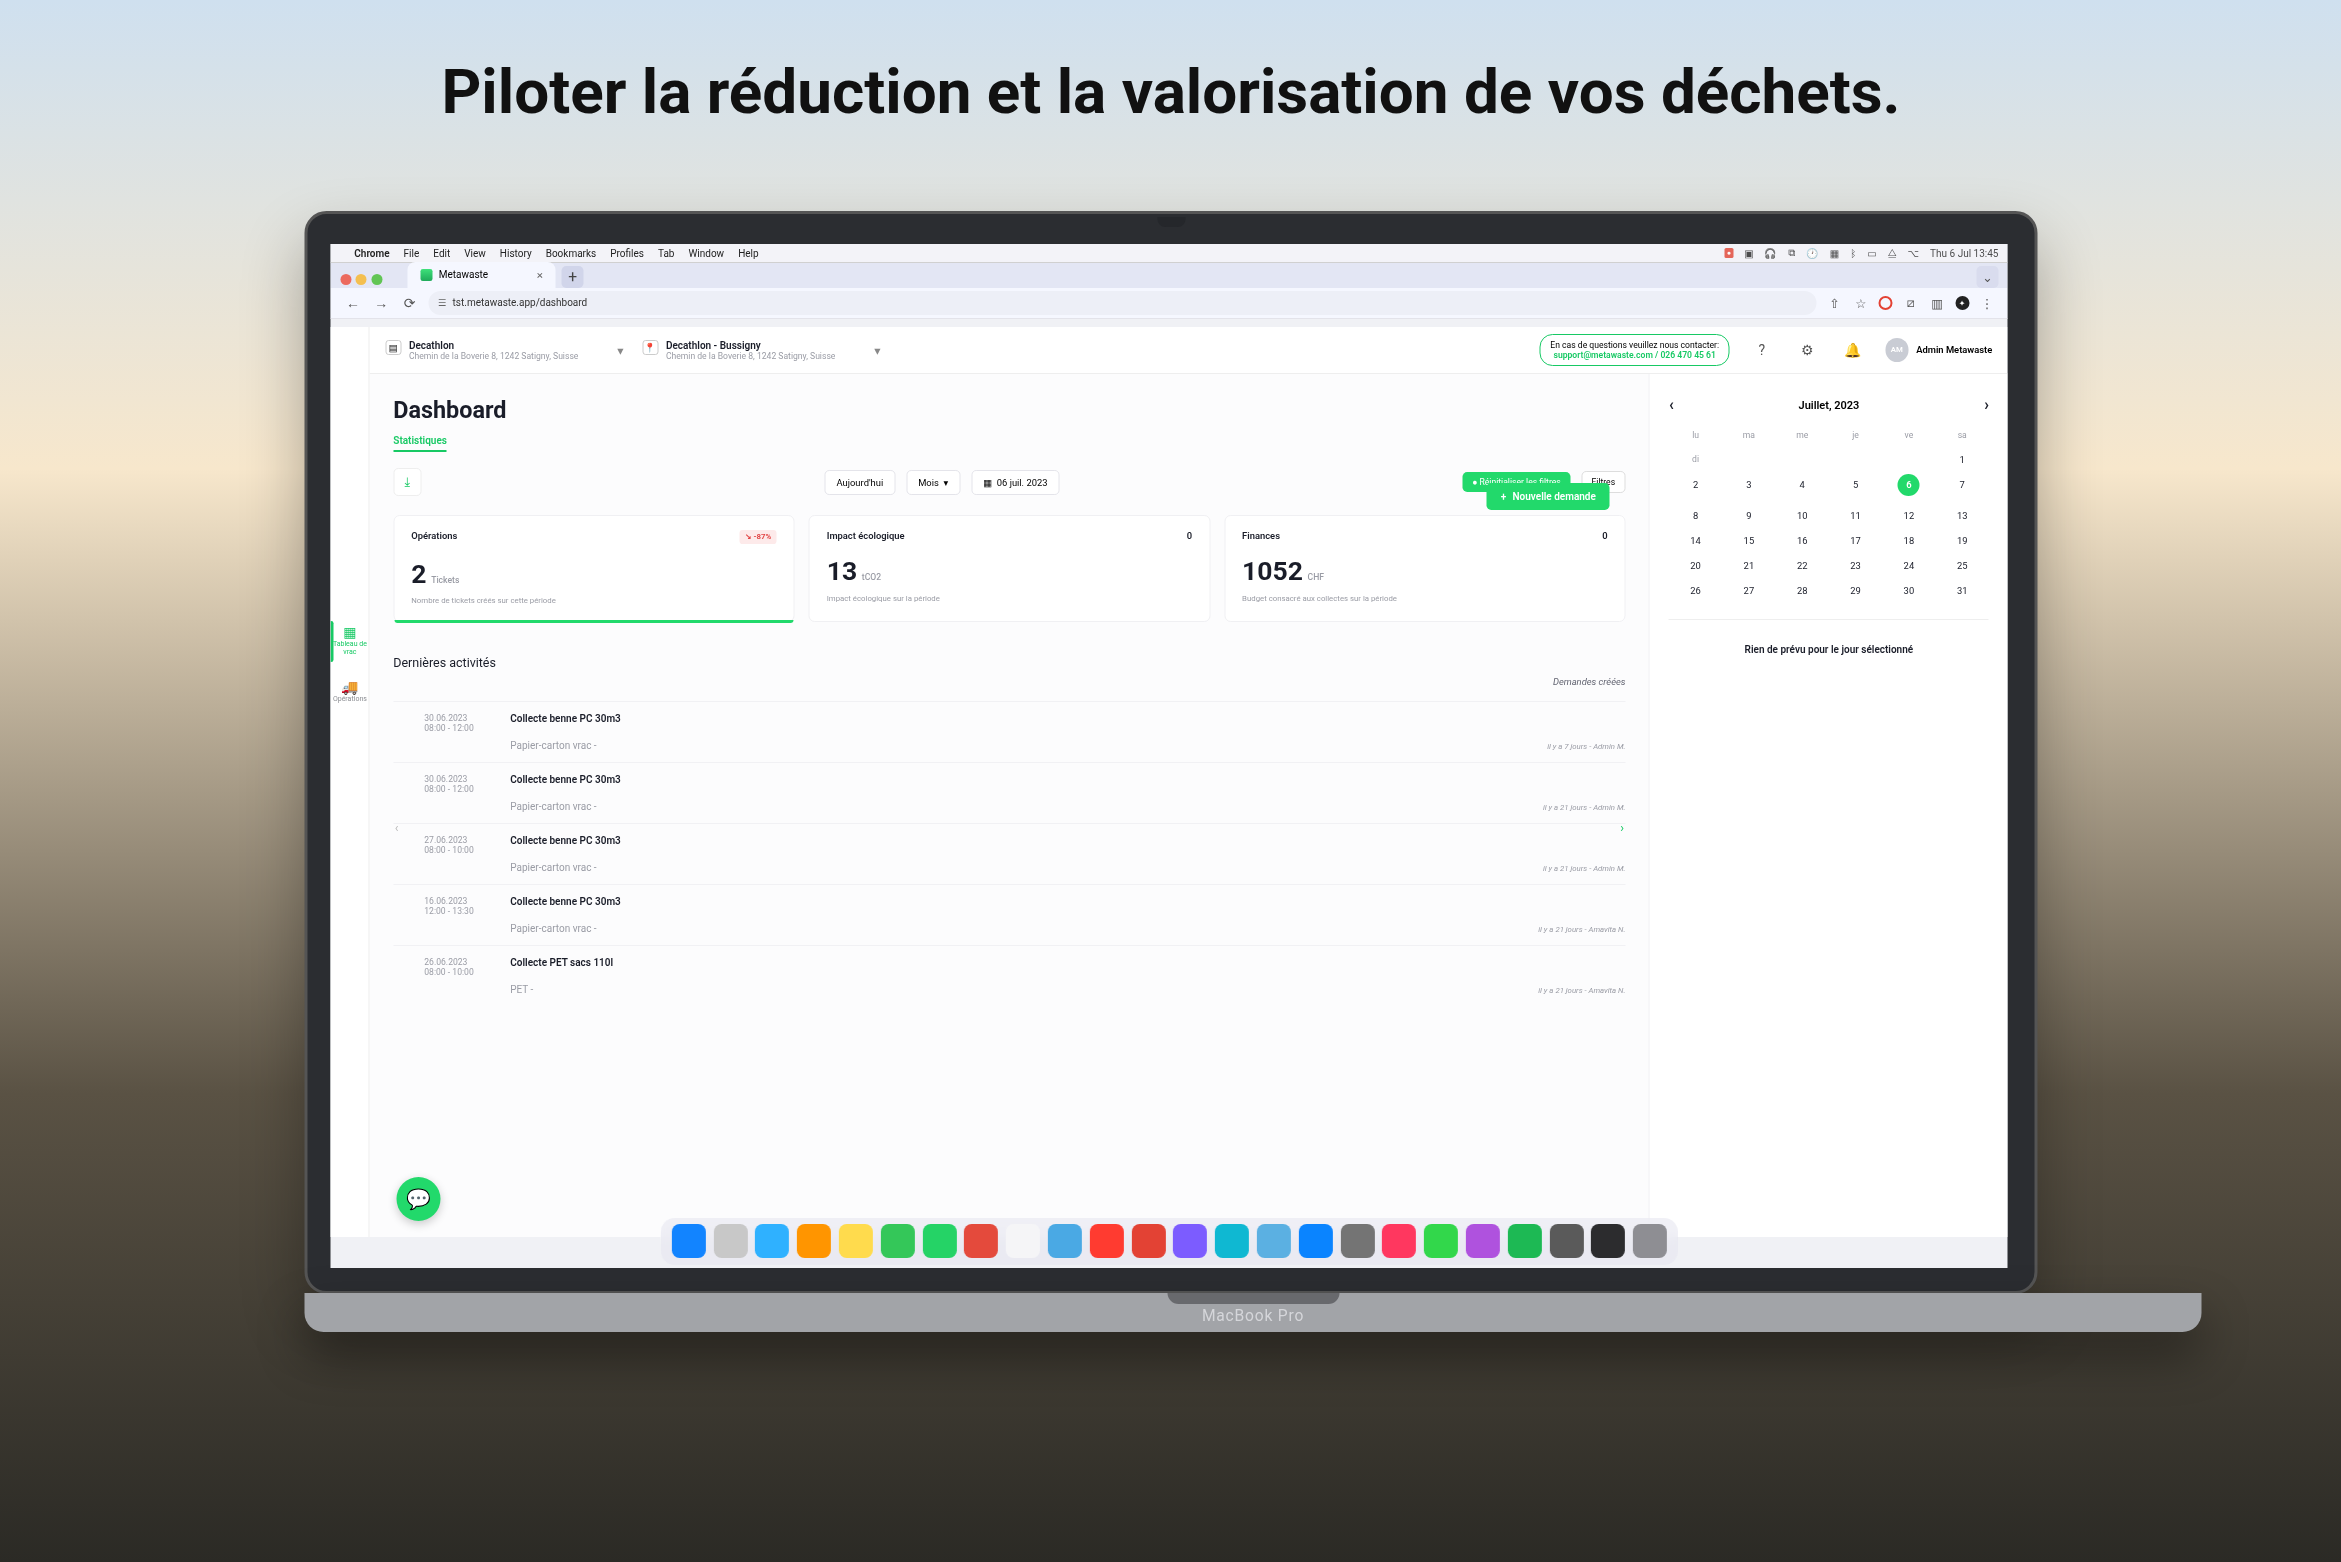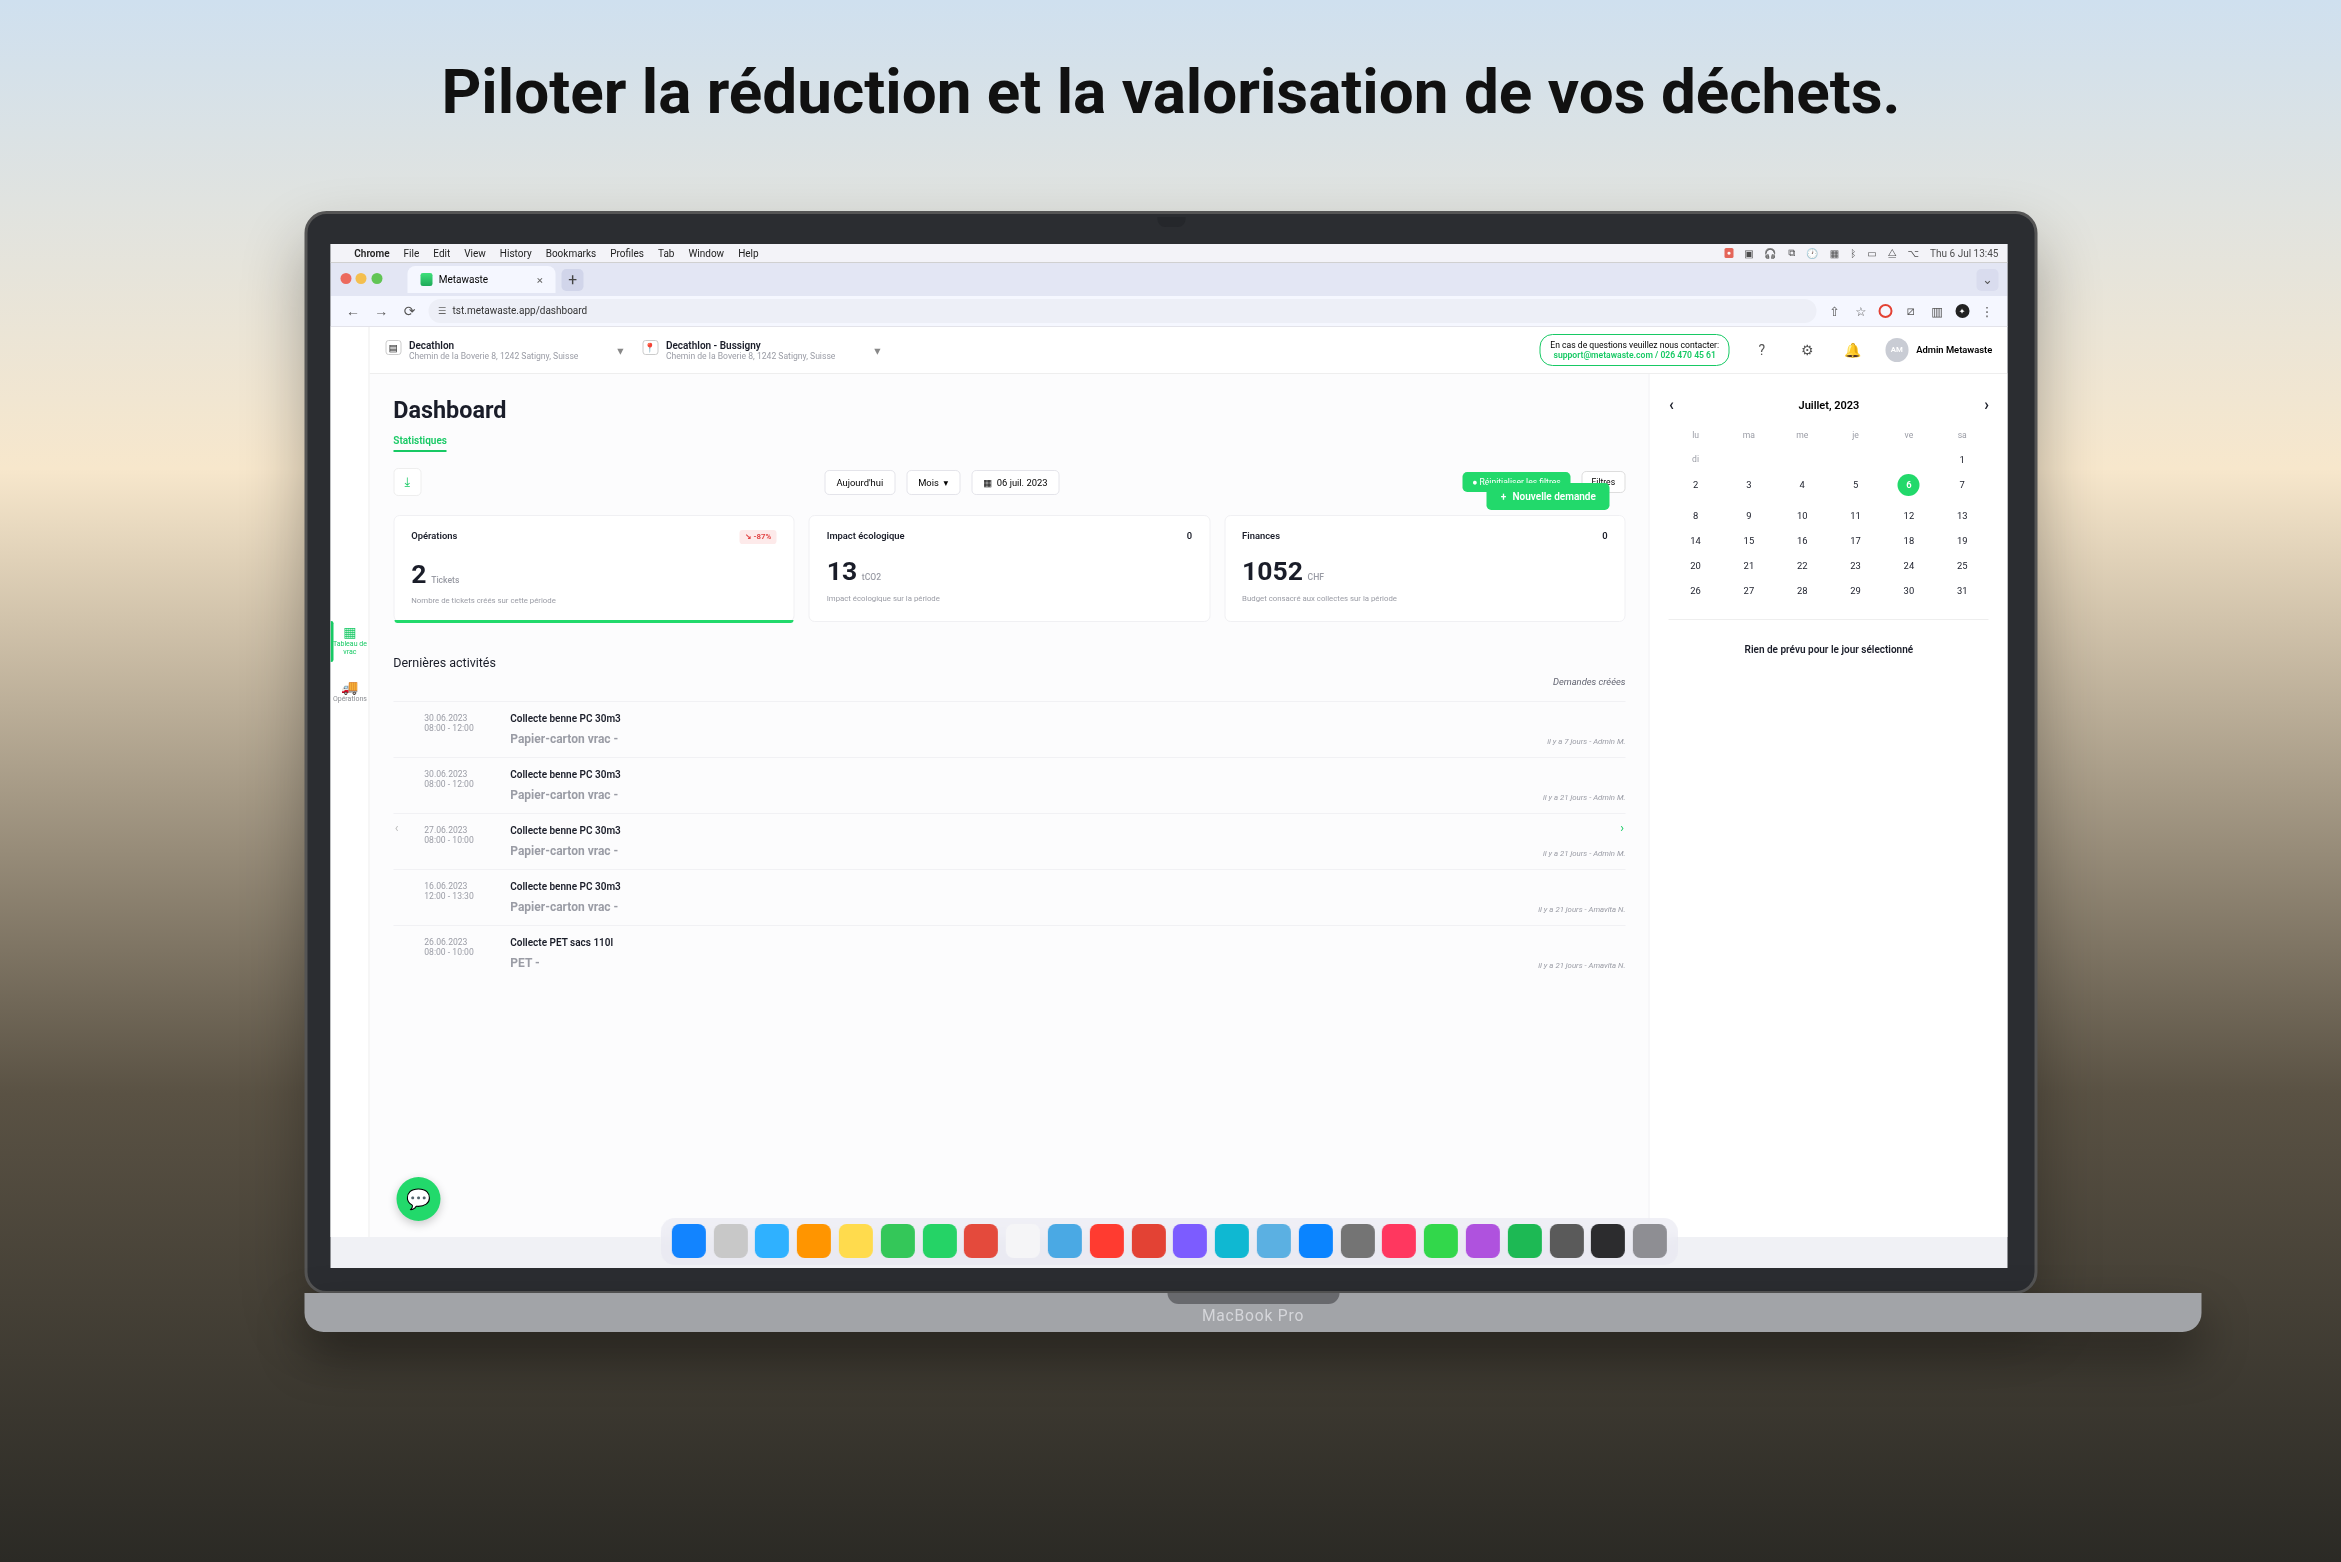--- a/index.html
+++ b/index.html
@@ -15,21 +15,21 @@
   
   .menubar { height: 19px; background: #f3f3f8; display: flex; align-items: center; font-size: 10px; color: #222; padding: 0 9.4px; gap: 14px; border-bottom: 0.8px solid #d0d0d0; }
   .menubar .apple { font-size: 11.7px; }
   .menubar .app { font-weight: 600; }
   .menubar .spacer { flex: 1; }
   .menubar .right { display: flex; gap: 11px; align-items: center; font-size: 10px; }
   .menubar .right span { opacity: .8; }
   .menubar .right .rec { background: #e14333; color: #fff; padding: 0.8px 2.3px; border-radius: 1.6px; font-size: 7px; }
 
   
-  .tabs { background: #e3e6f4; height: 33px; display: flex; align-items: center; padding: 0 9.4px; gap: 6.2px; }
+  .tabs { background: #e3e6f4; height: 25px; display: flex; align-items: flex-end; padding: 0 9.4px; gap: 6.2px; }
   .tabs .buttons .c { display: inline-block; width: 11px; height: 11px; border-radius: 50%; margin-right: 4.7px; }
   .c.red{background:#ec6a5e}.c.yel{background:#f4bf4f}.c.grn{background:#61c554}
   .tab { background: #f5f7ff; border-radius: 7.8px 7.8px 0 0; height: 26.5px; display: flex; align-items: center; gap: 6.2px; padding: 0 12.5px; font-size: 10px; margin-left: 14px; min-width: 148px; }
   .tab .favicon { width: 12.5px; height: 12.5px; border-radius: 2.3px; background: linear-gradient(#3ee07a,#1faa5a); }
   .tab .close { color: #666; font-size: 11.7px; margin-left: auto; }
   .newtab { width: 22px; height: 22px; background: #d1d5ea; border-radius: 4.7px; color: #444; display: flex; align-items: center; justify-content: center; font-size: 15.6px; }
   .tabs .right-cap { margin-left: auto; width: 22px; height: 22px; background: #d9dcee; border-radius: 4.7px; display:flex; align-items:center; justify-content:center; color:#555;}
 
   .urlbar { background: #f5f7ff; height: 31px; display: flex; align-items: center; gap: 9.4px; padding: 0 12.5px; border-bottom: 0.8px solid #e3e3ea; }
   .urlbar .nav-icn { width: 19px; height: 19px; display: flex; align-items:center; justify-content:center; color: #555; font-size: 14px; }
@@ -83,21 +83,21 @@
   .kpi-card .big .unit { font-size: 8.6px; color: #9a9ca5; font-weight: 500; margin-left: 4.7px; }
   .kpi-card .sub { font-size: 7.8px; color: #9a9ca5; margin-top: 7.8px; }
   .kpi-card.active::after { content: ''; position: absolute; left: 0; bottom: -1.6px; right: 0; height: 3.1px; background: #22d96b; border-radius: 0 0 6.2px 6.2px; }
 
   .recent { margin-top: 33px; }
   .recent .title { font-size: 12.5px; font-weight: 400; color: #1a1d29; margin-bottom: 6.2px; }
   .recent .subtitle { text-align: right; font-size: 9.4px; font-style: italic; color: #636572; margin-bottom: 14px; }
   .act-row { display: flex; align-items: flex-start; border-top: 0.8px solid #f1f1f4; padding: 11px 0; position: relative; }
   .act-row .dt { width: 117px; font-size: 8.6px; color: #9a9ca5; padding-left: 31px; }
   .act-row .bd .name { font-size: 10px; font-weight: 600; color: #1a1d29; }
-  .act-row .bd .mat { font-size: 12px; color: #9a9ca5; margin-top: 8px; font-weight: bold; }
+  .act-row .bd .mat { font-size: 10px; color: #9a9ca5; margin-top: 16px; }
   .act-row .meta { margin-left: auto; font-size: 7.8px; color: #9a9ca5; font-style: italic; align-self: flex-end; }
   .act-nav { position: absolute; top: 50%; width: 19px; height: 19px; color: #bbb; display:flex;align-items:center;justify-content:center; cursor:pointer; }
   .act-nav.left { left: -6.2px; } .act-nav.right { right: -6.2px; color:#17c964; }
 
   
   .right-col { width: 359px; border-left: 0.8px solid #f0f0f3; padding: 22px 19px; background: #fff; }
   .cal-head { display: flex; align-items: center; justify-content: space-between; margin-bottom: 15.6px; }
   .cal-head .title { font-size: 11px; font-weight: 600; }
   .cal-head .arrow { font-size: 15.6px; font-weight: 700; color: #1a1d29; cursor: pointer; }
   .cal-grid { display: grid; grid-template-columns: repeat(6, 1fr); text-align: center; font-size: 9.4px; row-gap: 14px; }

